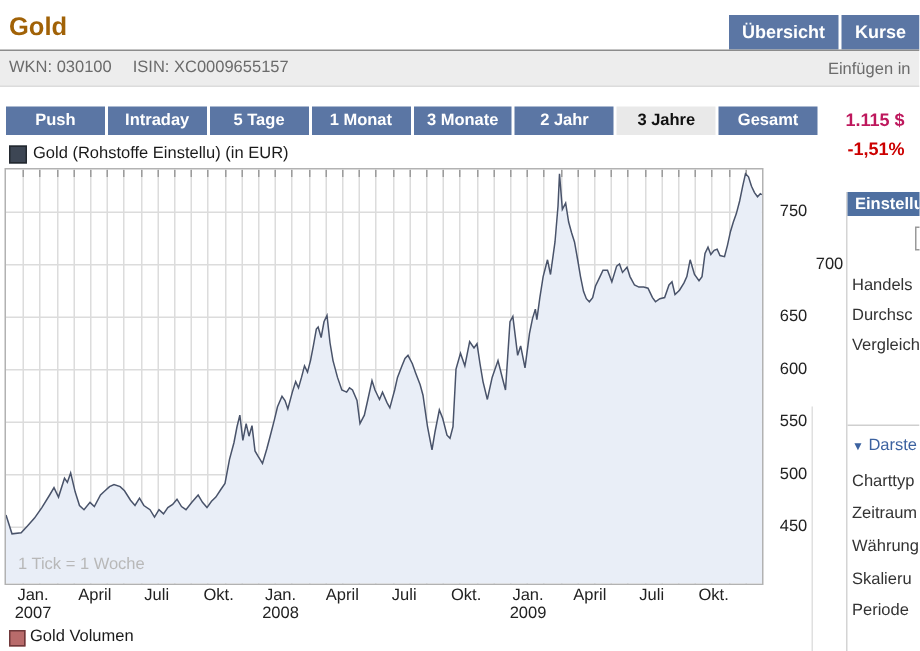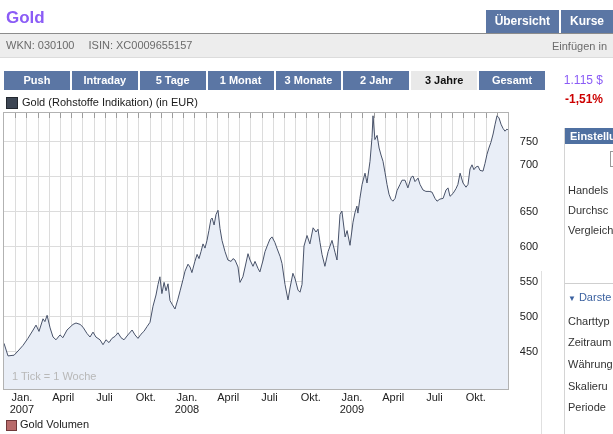--- a/index.html
+++ b/index.html
@@ -1,34 +1,34 @@
 <!DOCTYPE html>
 <html><head>
 <meta charset="utf-8">
 <style>
   html,body{margin:0;padding:0;}
   .page{
     position:relative;width:613px;height:434px;background:#ffffff;overflow:hidden;
     font-family:"Liberation Sans","DejaVu Sans",sans-serif;font-size:11px;color:#222;
   }
   .abs{position:absolute;}
-  .page-title{left:6px;top:8px;font-size:17px;font-weight:bold;color:#8b5cf6;}
+  .page-title{left:6px;top:8px;font-size:17px;font-weight:bold;color:#a16207;}
   .hdr-btns{top:10px;right:0px;display:flex;gap:2px;}
   .hdr-btn{background:#5b76a4;color:#fff;font-weight:bold;font-size:12px;
     height:23px;line-height:23px;padding:0 9px;text-align:center;cursor:pointer;}
   .hdr-rule{left:0;top:33px;width:613px;height:1px;background:#8c8c8c;}
   .sub-band{left:0;top:34px;width:613px;height:23px;background:#ededed;border-bottom:1px solid #dcdcdc;}
   .sub-text{left:6px;top:39px;color:#6b6b6b;}
   .sub-text span{margin-right:14px;}
   .insert-link{right:6px;top:40px;color:#6b6b6b;cursor:pointer;white-space:nowrap;}
   .tabbar{left:4px;top:71px;width:541px;height:19px;display:flex;gap:2px;}
   .tab{flex:1;background:#5b76a4;color:#fff;font-weight:bold;font-size:11px;
     text-align:center;line-height:19px;cursor:pointer;white-space:nowrap;overflow:hidden;}
   .tab.active{background:#e9e9e9;color:#111;}
-  .quote-price{right:10px;top:73px;font-size:12px;font-weight:normal;color:#8b5cf6;text-align:right;}
+  .quote-price{right:10px;top:73px;font-size:12px;font-weight:bold;color:#be185d;text-align:right;}
   .quote-change{right:10px;top:92px;font-size:12px;font-weight:bold;text-align:right;}
   .legend-sq{left:6px;top:97px;width:10px;height:10px;background:#3d4654;border:1px solid #23282f;}
   .legend-txt{left:22px;top:96px;color:#1a1a1a;white-space:nowrap;}
   .plot{left:3px;top:112px;width:504px;height:276px;border:1px solid #b2b2b2;background:#fff;}
   .watermark{left:8px;top:257px;color:#b8b8b8;white-space:nowrap;}
   .ylab{position:absolute;left:514px;width:30px;color:#222;text-align:center;}
   .xlab{position:absolute;top:391px;width:44px;text-align:center;color:#222;line-height:12px;white-space:nowrap;}
   .vol-sq{left:6px;top:420px;width:9px;height:9px;background:#b96b6b;border:1px solid #70393b;}
   .vol-txt{left:20px;top:418px;color:#1a1a1a;white-space:nowrap;}
   .sb-border{left:564px;top:128px;width:1px;height:306px;background:#d4d4d4;}
@@ -70,21 +70,21 @@
       <div class="tab">3 Monate</div>
       <div class="tab">2 Jahr</div>
       <div class="tab active">3 Jahre</div>
       <div class="tab">Gesamt</div>
     </div>
 
   <div class="abs quote-price">1.115 $</div>
   <div class="abs quote-change" style="color: rgb(204, 0, 0);">-1,51%</div>
 
   <div class="abs legend-sq"></div>
-  <div class="abs legend-txt">Gold (Rohstoffe Indikation) (in EUR)</div>
+  <div class="abs legend-txt">Gold (Rohstoffe Einstellu) (in EUR)</div>
 
   <div class="abs plot">
     <svg id="chart-svg" width="504" height="276">
         <line x1="11.5" y1="0" x2="11.5" y2="276" stroke="#dcdcdc" stroke-width="1"></line>
         <line x1="11.5" y1="0" x2="11.5" y2="5" stroke="#9c9c9c" stroke-width="1"></line>
         <line x1="11.5" y1="271" x2="11.5" y2="276" stroke="#9c9c9c" stroke-width="1"></line>
         <line x1="22.5" y1="0" x2="22.5" y2="276" stroke="#dcdcdc" stroke-width="1"></line>
         <line x1="22.5" y1="0" x2="22.5" y2="5" stroke="#9c9c9c" stroke-width="1"></line>
         <line x1="22.5" y1="271" x2="22.5" y2="276" stroke="#9c9c9c" stroke-width="1"></line>
         <line x1="34.5" y1="0" x2="34.5" y2="276" stroke="#dcdcdc" stroke-width="1"></line>
@@ -225,21 +225,21 @@
       </svg>
     <div class="abs watermark">1 Tick = 1 Woche</div>
   </div>
 
   <div id="y-labels">
       <div class="ylab" style="top: 345px;">450</div>
       <div class="ylab" style="top: 310px;">500</div>
       <div class="ylab" style="top: 275px;">550</div>
       <div class="ylab" style="top: 240px;">600</div>
       <div class="ylab" style="top: 205px;">650</div>
-      <div class="ylab" style="top: 158px;">700</div>
+      <div class="ylab" style="top: 170px; margin-left: 24px;">700</div>
       <div class="ylab" style="top: 135px;">750</div>
     </div>
   <div id="x-labels">
       <div class="xlab" style="left: 0px;">Jan.<div>2007</div></div>
       <div class="xlab" style="left: 41.25px;">April</div>
       <div class="xlab" style="left: 82.5px;">Juli</div>
       <div class="xlab" style="left: 123.75px;">Okt.</div>
       <div class="xlab" style="left: 165px;">Jan.<div>2008</div></div>
       <div class="xlab" style="left: 206.25px;">April</div>
       <div class="xlab" style="left: 247.5px;">Juli</div>

